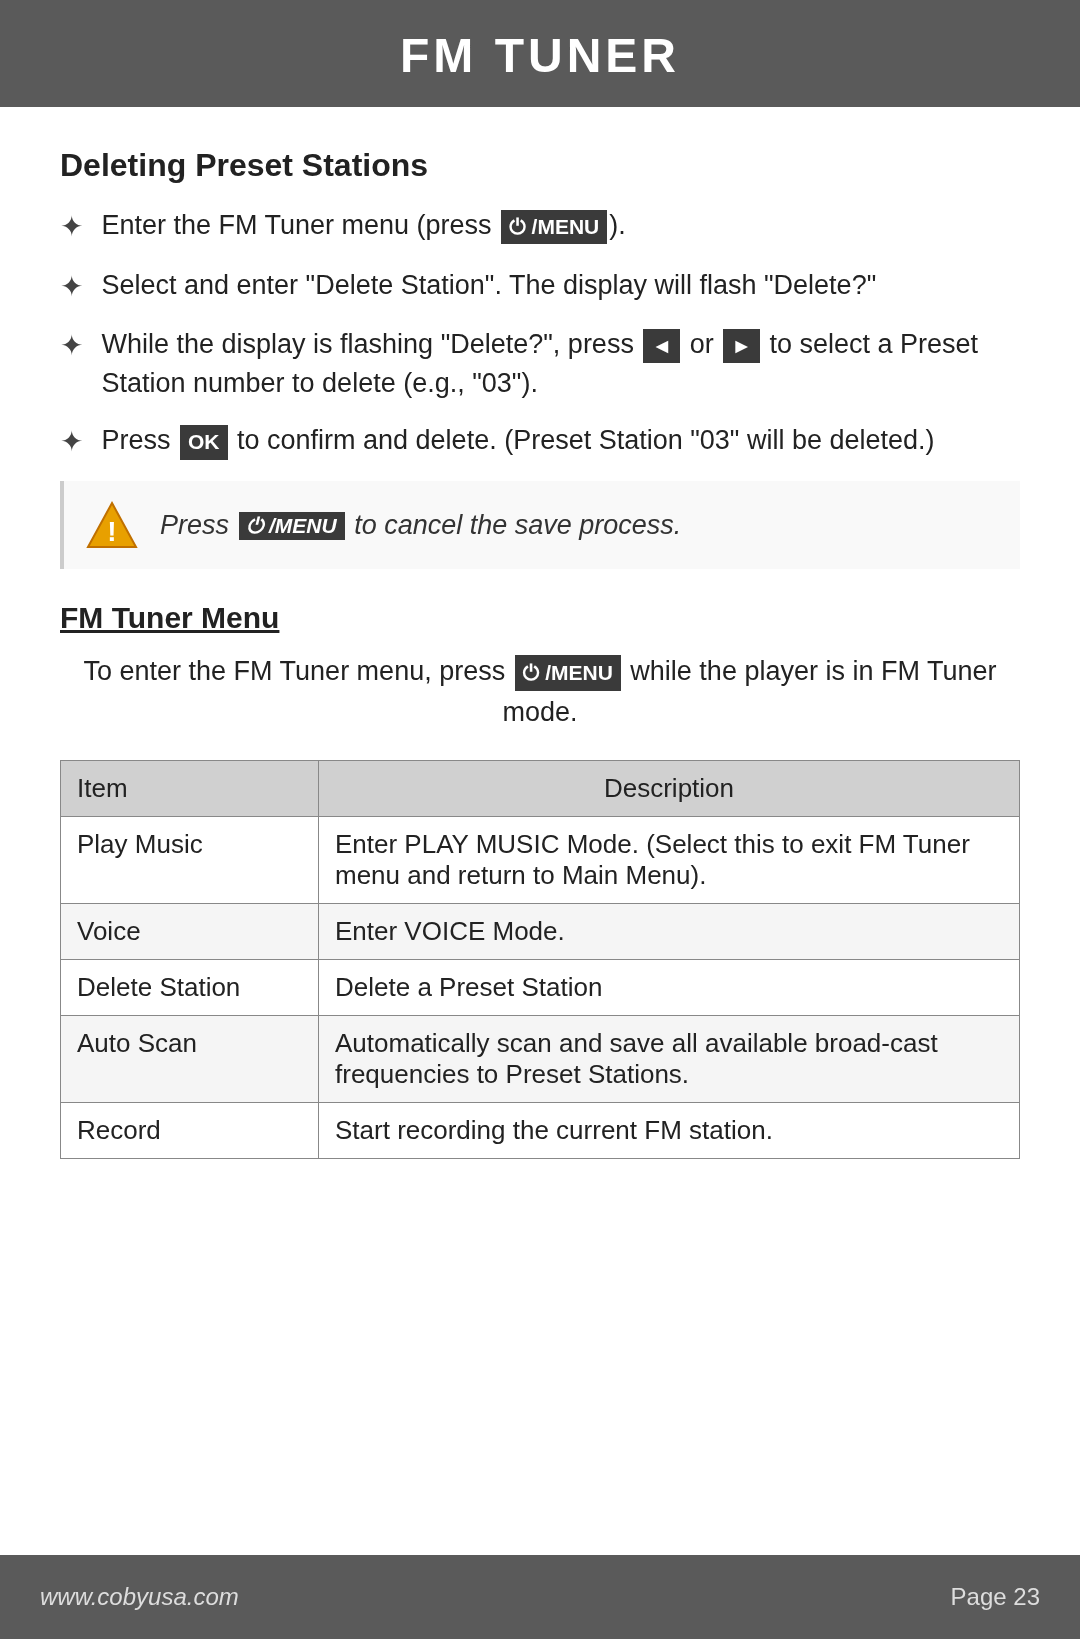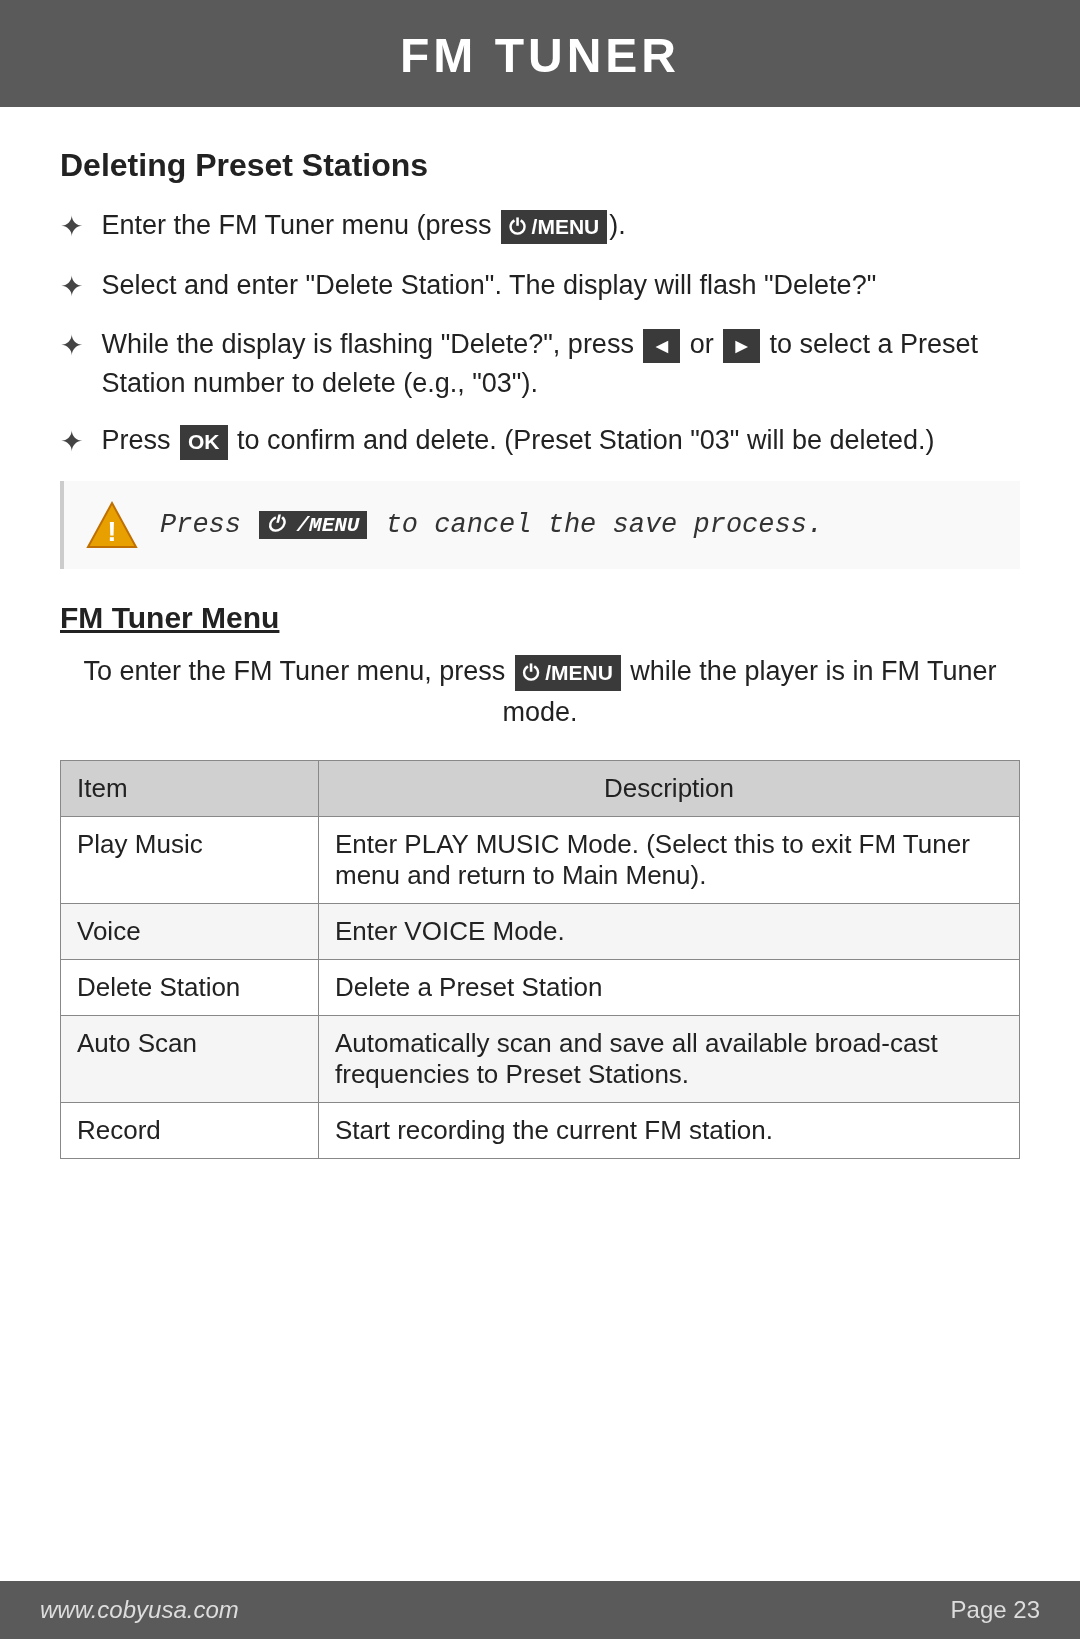--- a/index.html
+++ b/index.html
@@ -85,21 +85,20 @@
     }
     .warning-icon {
       width: 52px;
       height: 52px;
       flex-shrink: 0;
     }
     .warning-text {
       font-style: italic;
       font-size: 27px;
       color: #333;
-      font-family: Liberation Mono, monospace;
     }
 
     
     .fm-menu-heading {
       font-size: 30px;
       font-weight: bold;
       text-decoration: underline;
       margin-bottom: 16px;
     }
     .fm-menu-intro {
@@ -141,21 +140,21 @@
       width: 258px;
       white-space: nowrap;
     }
 
     
     .footer {
       background: #5a5a5a;
       display: flex;
       justify-content: space-between;
       align-items: center;
-      padding: 15px 40px;
+      padding: 28px 40px;
     }
     .footer-left {
       color: #ddd;
       font-size: 24px;
       font-style: italic;
     }
     .footer-right {
       color: #ddd;
       font-size: 24px;
       margin-left: 17px;

